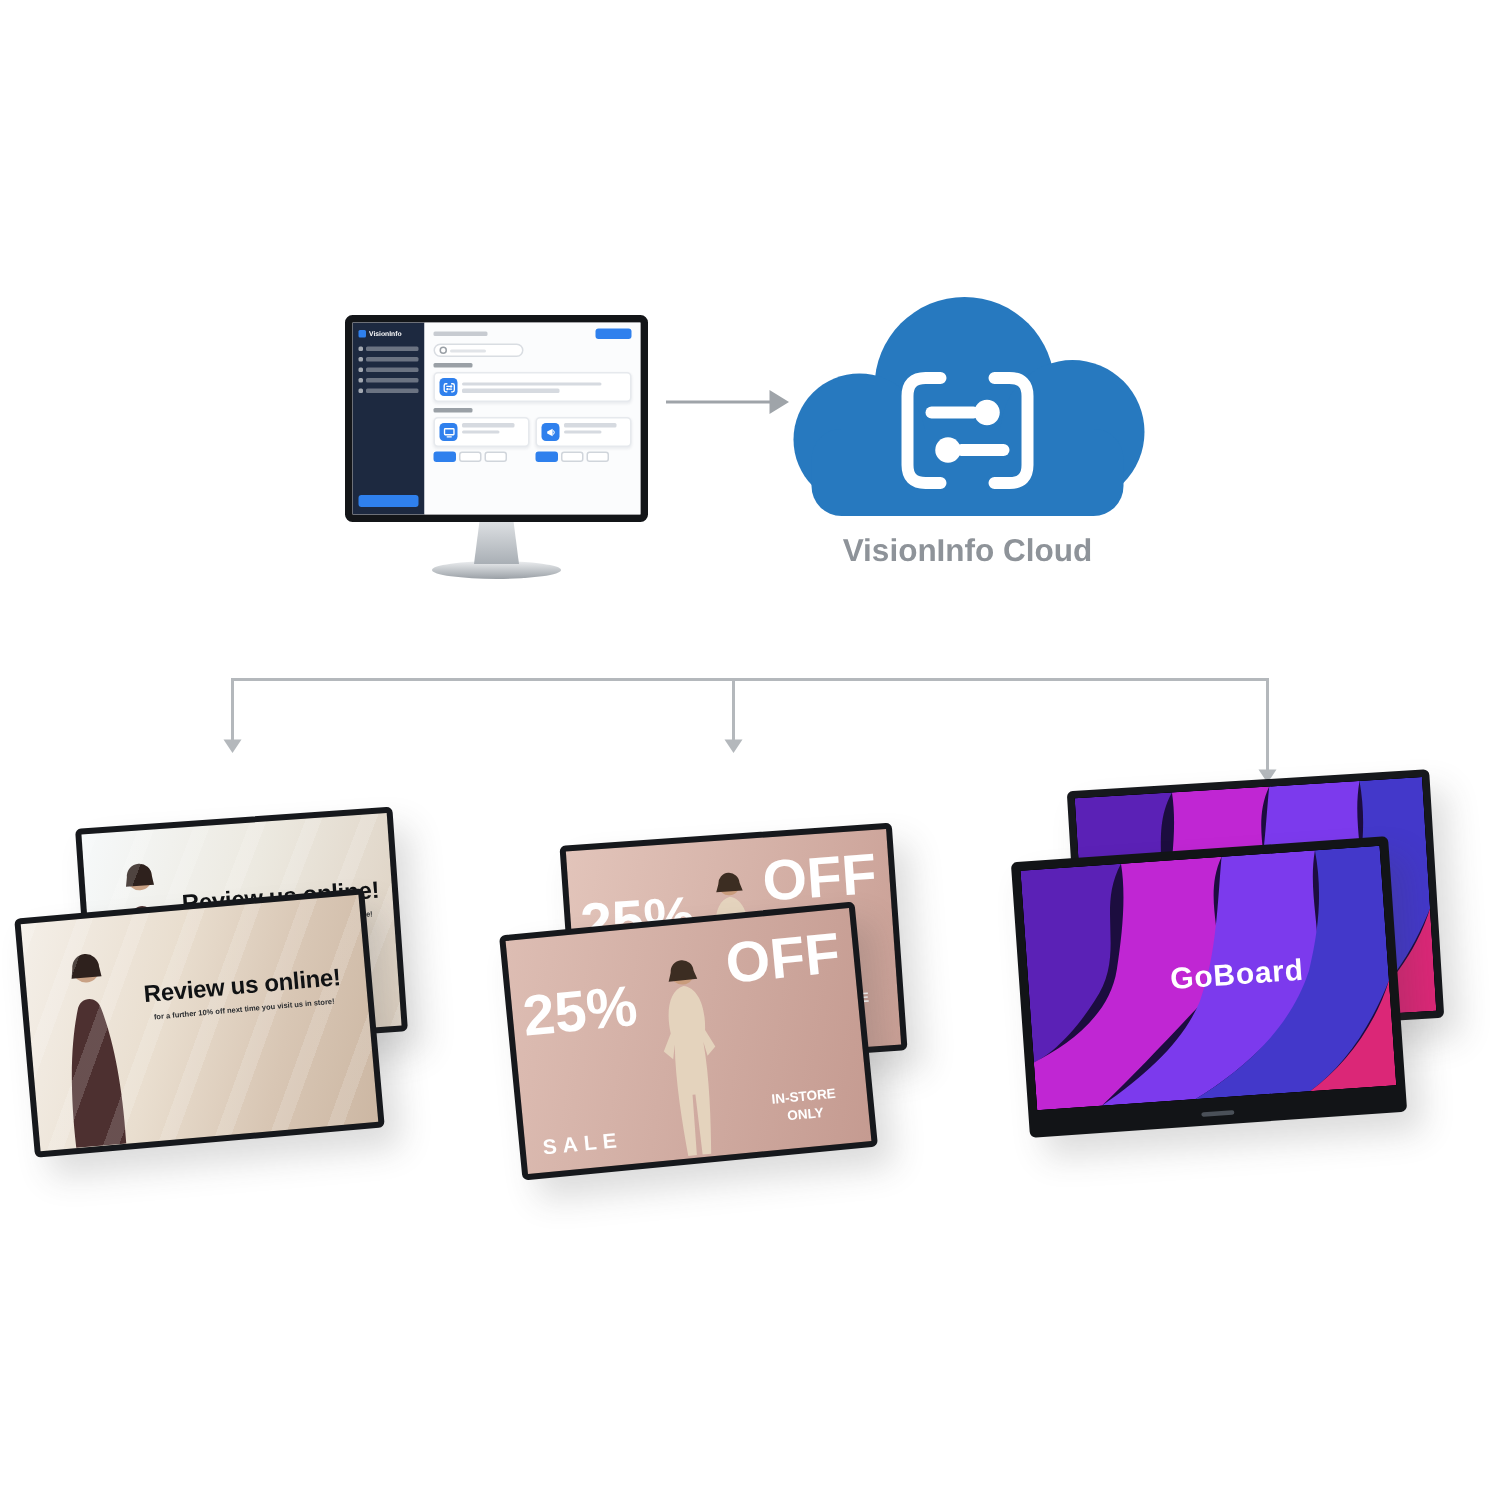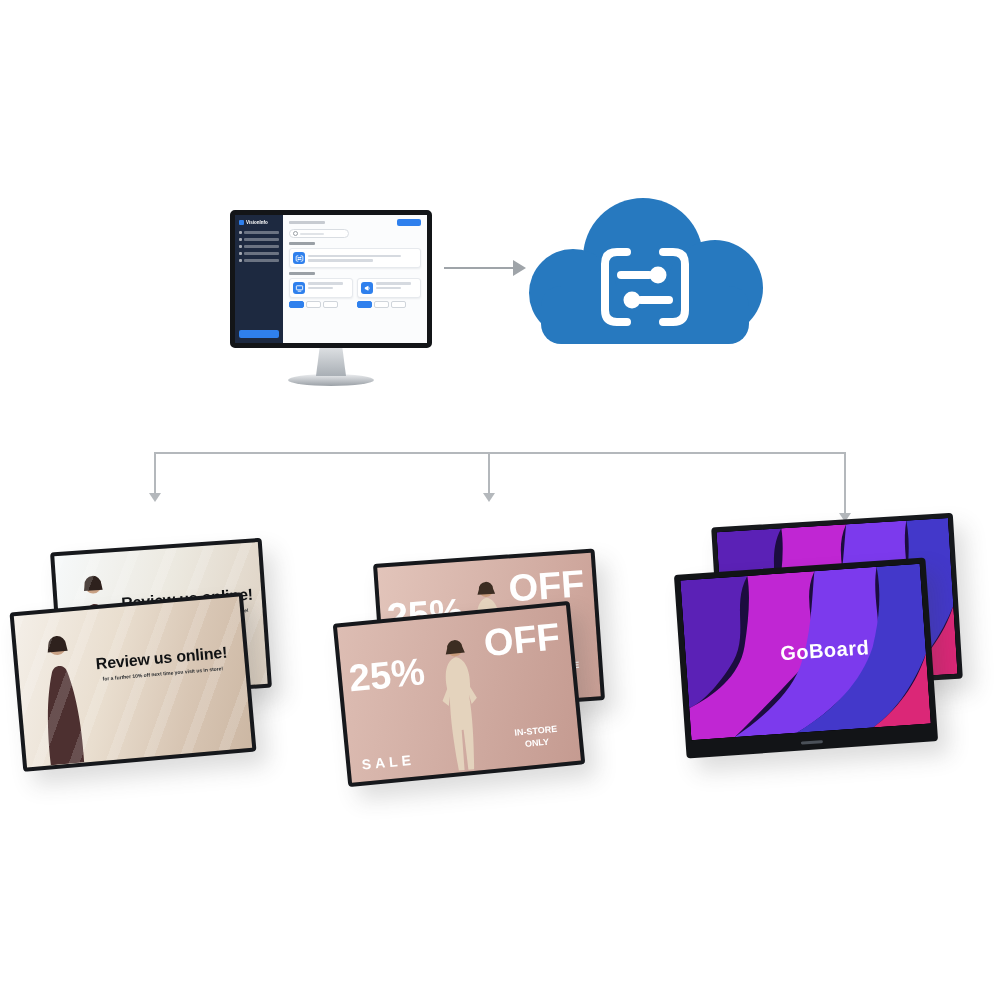--- a/index.html
+++ b/index.html
@@ -211,20 +211,21 @@
     </g>
     <g stroke="#fff" stroke-width="8" fill="none" stroke-linecap="round">
       <path d="M112,62 H102 Q90,62 90,74 V120 Q90,132 102,132 H112"></path>
       <path d="M148,62 H158 Q170,62 170,74 V120 Q170,132 158,132 H148"></path>
       <path d="M106,85 H134"></path>
       <path d="M126,110 H154"></path>
     </g>
     <circle cx="143" cy="85" r="8.5" fill="#fff"></circle>
     <circle cx="117" cy="110" r="8.5" fill="#fff"></circle>
   </svg>
+  <div class="cloud-label">VisionInfo Cloud</div>
 
   <div class="flow-h"></div>
   <div class="flow-v fv1"></div>
   <div class="flow-v fv2"></div>
   <div class="flow-v fv3"></div>
   <div class="arr-down fa1"></div>
   <div class="arr-down fa2"></div>
   <div class="arr-down fa3"></div>
 
   <div class="display back review-back">

